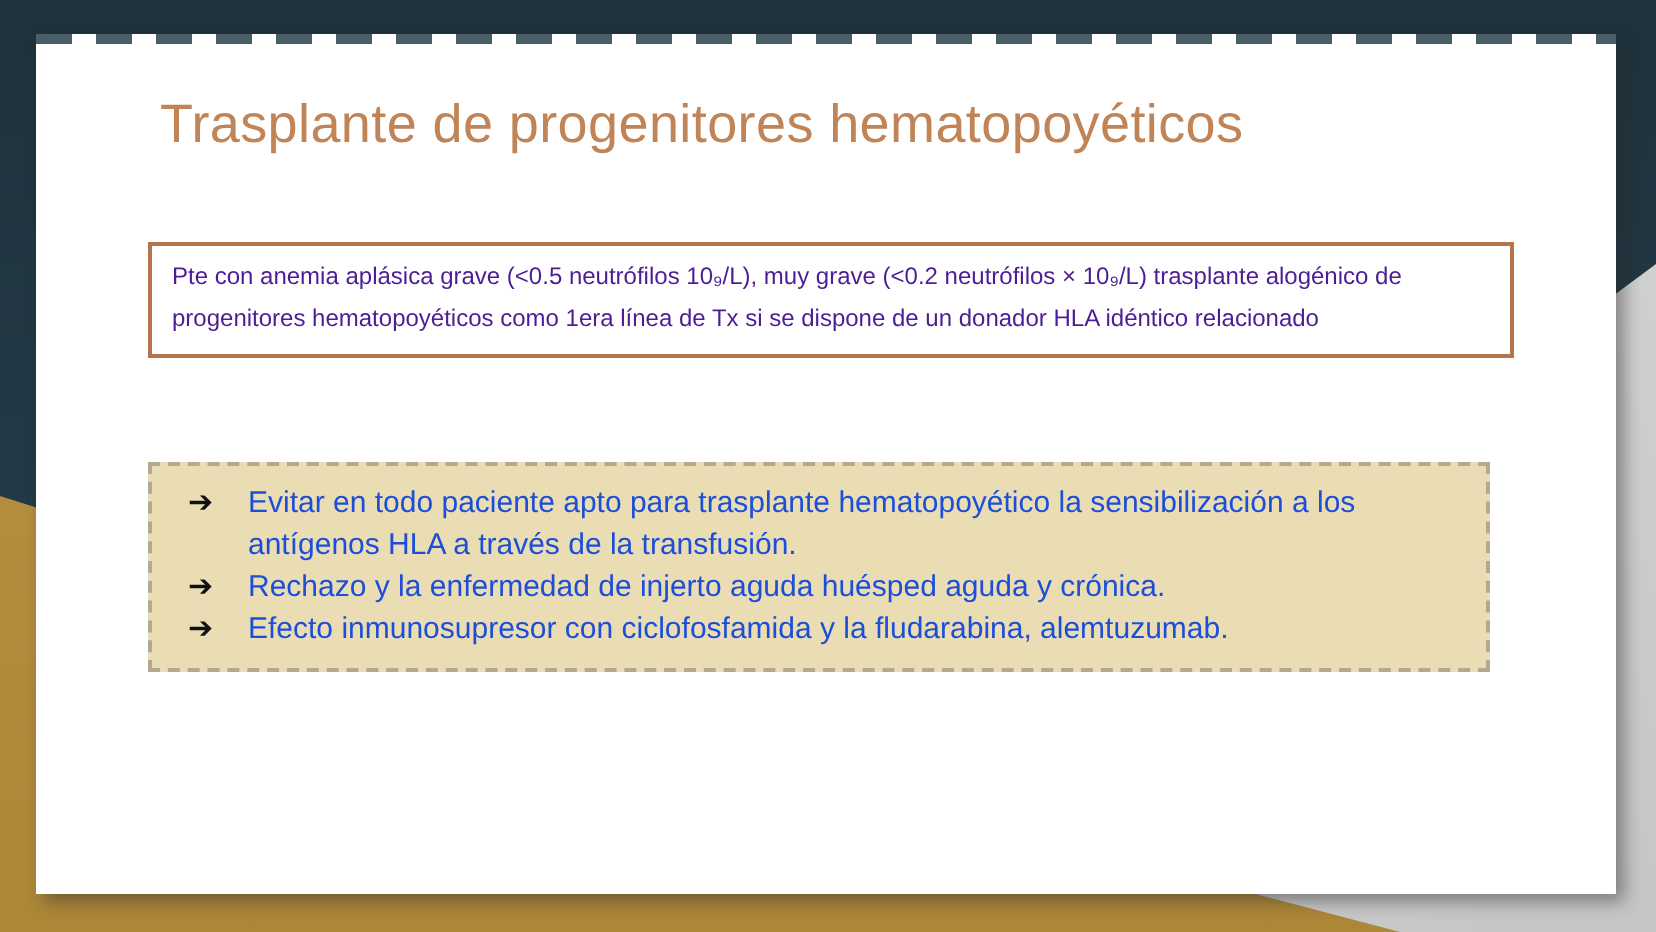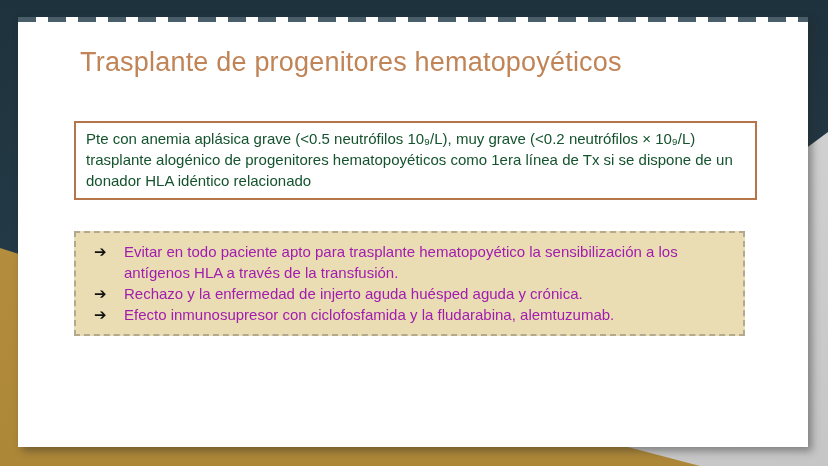--- a/index.html
+++ b/index.html
@@ -30,32 +30,32 @@
   }
   .title{
     position:absolute;left:62px;top:30px;margin:0;
     font-size:27px;font-weight:400;letter-spacing:.2px;color:#c08457;
   }
   .info-box{
     position:absolute;left:56px;top:104px;width:659px;
     border:2px solid #b5744a;background:#ffffff;
     padding:5px 10px 7px 10px;
   }
-  .info-box p{margin:0;font-size:15px;line-height:21px;color:#14532d;}
+  .info-box p{margin:0;font-size:12px;line-height:21px;color:#4c1d95;}
   .bullet-box{
     position:absolute;left:56px;top:214px;width:667px;
     background:#eaddb4;border:2px dashed #b2a98e;
     padding:8px 0 9px 0;
   }
   .bullet-item{display:flex;align-items:flex-start;}
   .arrow{
     flex:0 0 30px;margin-left:18px;text-align:left;
     font-size:15px;line-height:21px;font-weight:bold;color:#101010;
   }
-  .bullet-text{flex:1;font-size:15px;line-height:21px;color:#a21caf;padding-right:14px;}
+  .bullet-text{flex:1;font-size:15px;line-height:21px;color:#1d4ed8;padding-right:14px;}
 </style>
 </head>
 <body>
 
 <div class="slide">
   <div class="bg-teal"></div>
   <div class="bg-gray"></div>
   <div class="bg-gold"></div>
 
   <div class="panel">

